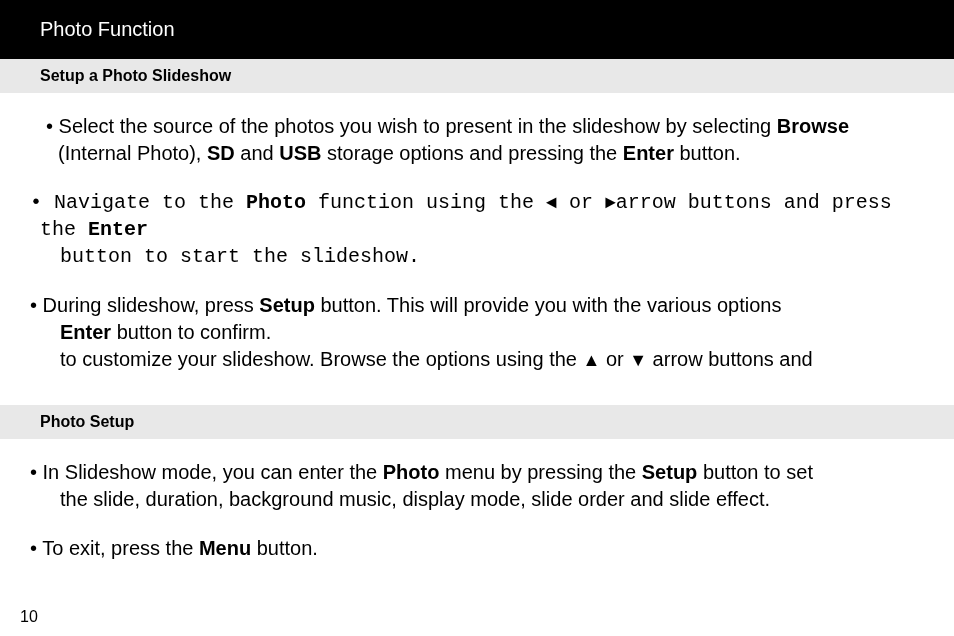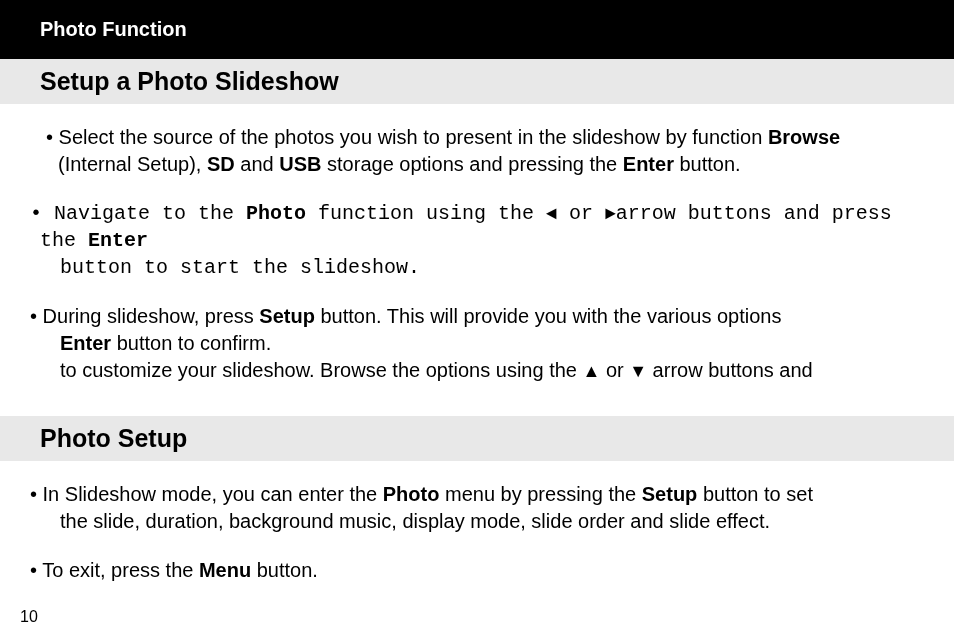--- a/index.html
+++ b/index.html
@@ -13,27 +13,27 @@
       font-family: Arial, Helvetica, sans-serif;
       background: #ffffff;
       color: #000;
       position: relative;
     }
     .header-bar {
       background: #000;
       color: #fff;
       padding: 18px 0 18px 40px;
       font-size: 20px;
-      font-weight: bold;
+      font-weight: normal;
     }
     .subheader {
       background: #e8e8e8;
       color: #000;
       padding: 8px 0 8px 40px;
-      font-size: 25px;
+      font-size: 16px;
       font-weight: bold;
     }
     .content {
       padding: 20px 40px 10px 40px;
     }
     .bullet-item {
       font-size: 20px;
       line-height: 1.35;
       margin-bottom: 22px;
       padding-left: 10px;
@@ -62,21 +62,21 @@
   <span>Photo Function</span>
 </div>
 
 <div class="subheader">
   <span>Setup a Photo Slideshow</span>
 </div>
 
 <div class="content">
 
   <div class="bullet-item" style="padding-left:18px; text-indent:-12px;">
-    <span>• Select the source of the photos you wish to present in the slideshow by function </span><b>Browse</b><span> (Internal Setup), </span><b>SD</b><span> and </span><b>USB</b><span> storage options and pressing the </span><b>Enter</b><span> button.</span>
+    <span>• Select the source of the photos you wish to present in the slideshow by selecting </span><b>Browse</b><span> (Internal Photo), </span><b>SD</b><span> and </span><b>USB</b><span> storage options and pressing the </span><b>Enter</b><span> button.</span>
   </div>
 
   <div class="bullet-item" style="margin-left:-10px;font-family:Liberation Mono, monospace;">
     <span>• Navigate to the </span><b>Photo</b><span> function using the </span><span class="arrow">◄</span><span> or </span><span class="arrow">►</span><span>arrow buttons and press the </span><b>Enter</b>
     <span class="continuation">button to start the slideshow.</span>
   </div>
 
   <div class="bullet-item" style="margin-left:-10px; ">
     <span>• During slideshow, press </span><b>Setup</b><span> button.  This will provide you with the various options</span>
     <span class="continuation">

